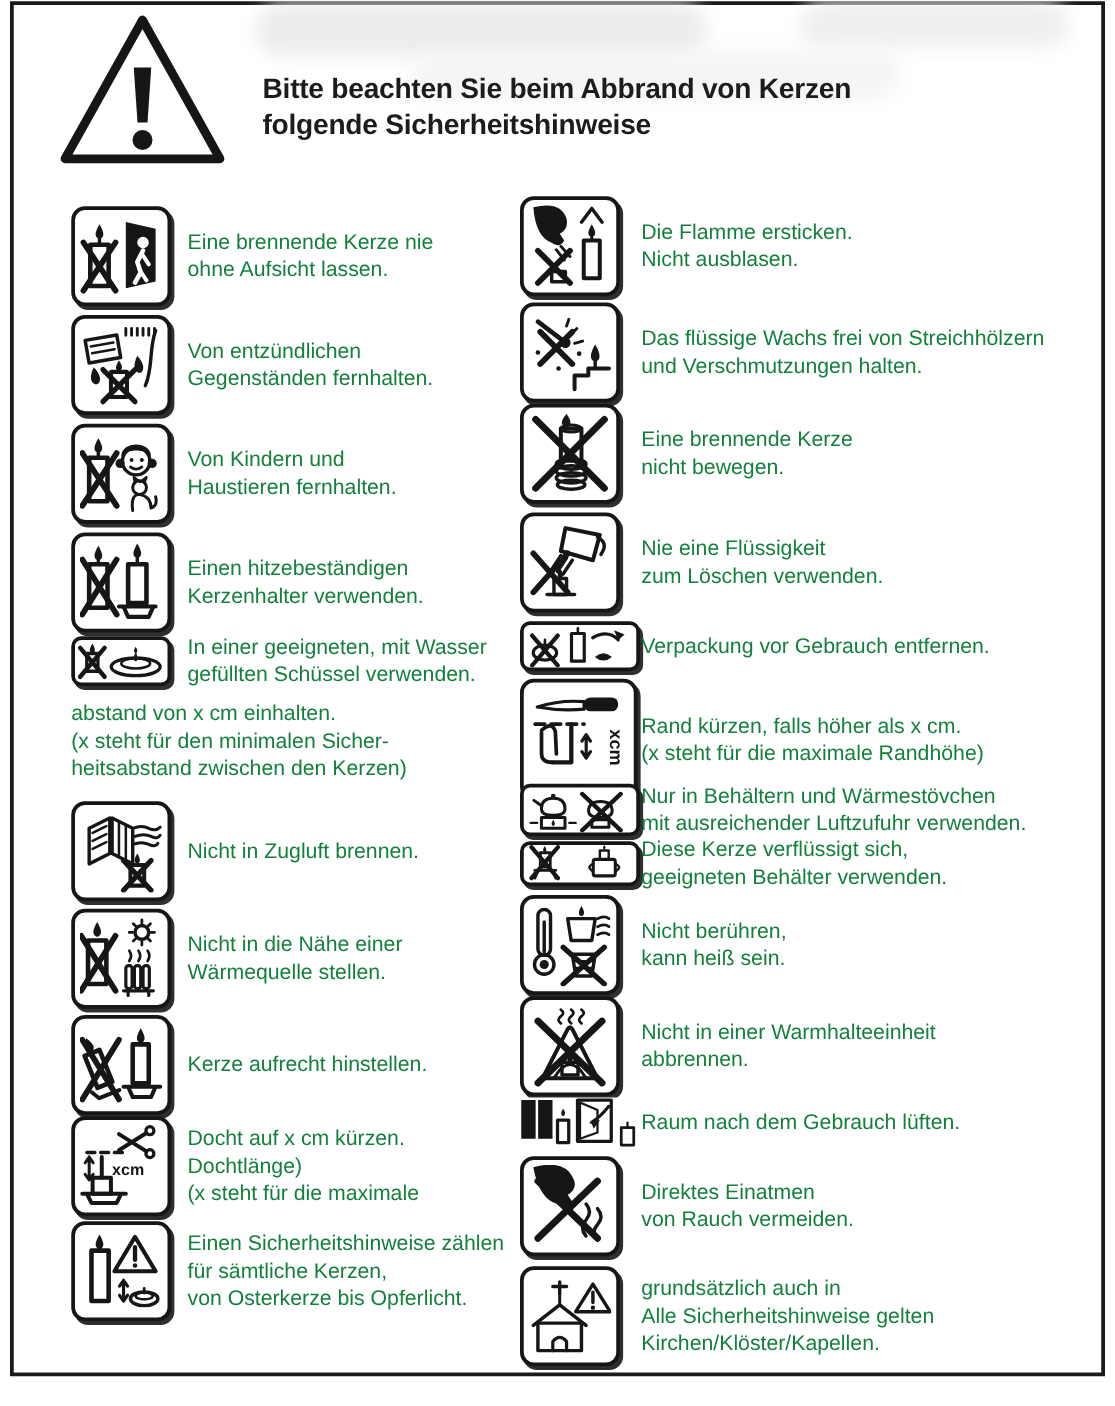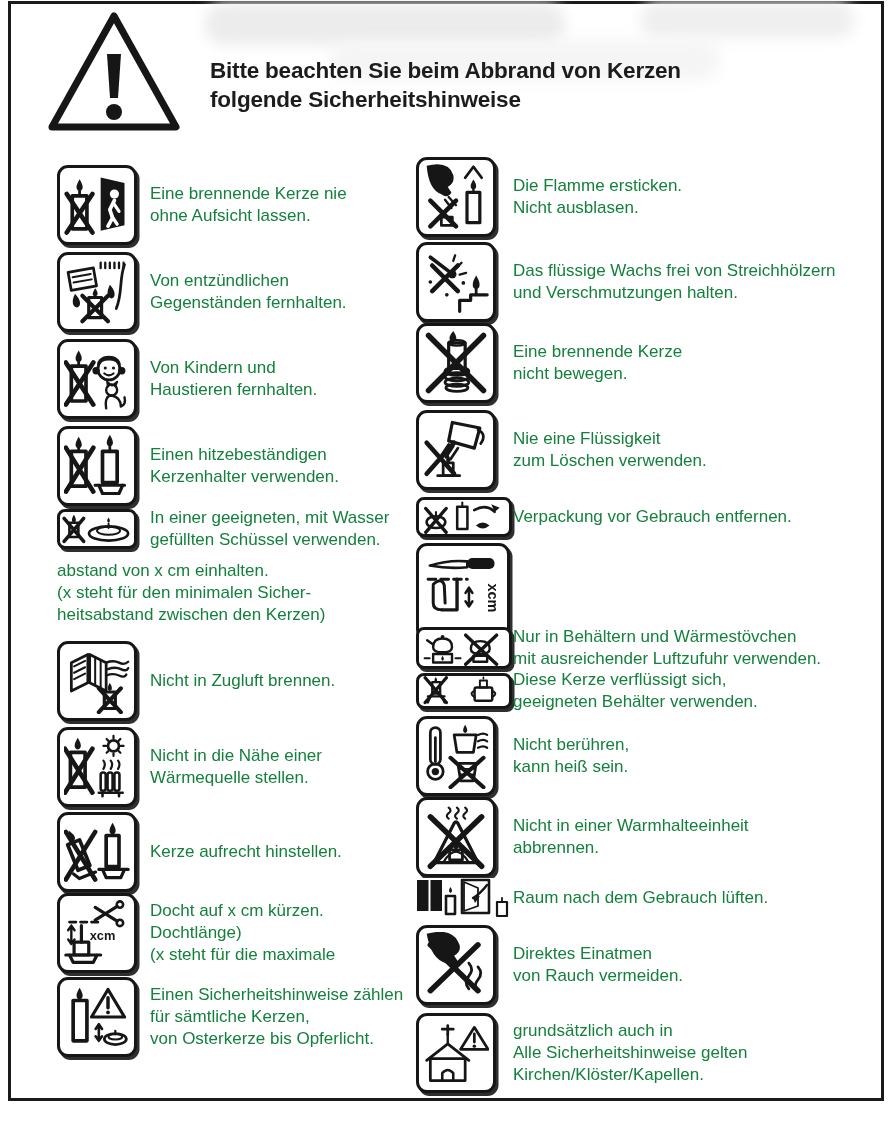--- a/index.html
+++ b/index.html
@@ -386,20 +386,24 @@
         <rect class="fill" x="52" y="7" width="32" height="13" rx="6"></rect>
         <path class="ink" d="M6 32 H52" stroke-width="3.5" stroke-dasharray="9 6"></path>
         <path class="ink" d="M12 38 q10 -9 13 1 L26 60" stroke-width="3.5"></path>
         <path class="ink" d="M12 40 V60 Q12 68 22 68" stroke-width="3.5"></path>
         <path class="ink" d="M40 32 V68 M22 68 H40" stroke-width="4"></path>
         <path class="ink" d="M54 42 V64 M54 42 L50 48 M54 42 L58 48 M54 64 L50 58 M54 64 L58 58" stroke-width="3"></path>
         <text x="76" y="54" font-size="17" text-anchor="middle" transform="rotate(90 76 54)">xcm</text>
       </svg>
     </div>
       </div>
+    <div class="txt">
+      <div>Rand kürzen, falls höher als x cm.</div>
+        <div>(x steht für die maximale Randhöhe)</div>
+    </div>
   </div>
 
   <div class="row right" style="top:627px;height:42px">
     <div class="iconbox">
         <div class="pic shortpic" style="width:96px;height:42px">
       <svg width="88" height="36" viewBox="0 0 96 42">
         <path class="ink" d="M12 20 Q12 10 23 10 Q34 10 34 20 Q34 26 23 26 Q12 26 12 20 Z" stroke-width="2.8"></path>
         <path class="ink" d="M12 17 L5 12" stroke-width="2.8"></path>
         <circle class="fill" cx="23" cy="8" r="2.2"></circle>
         <rect class="ink" x="12" y="28" width="22" height="10" stroke-width="2.8"></rect>

